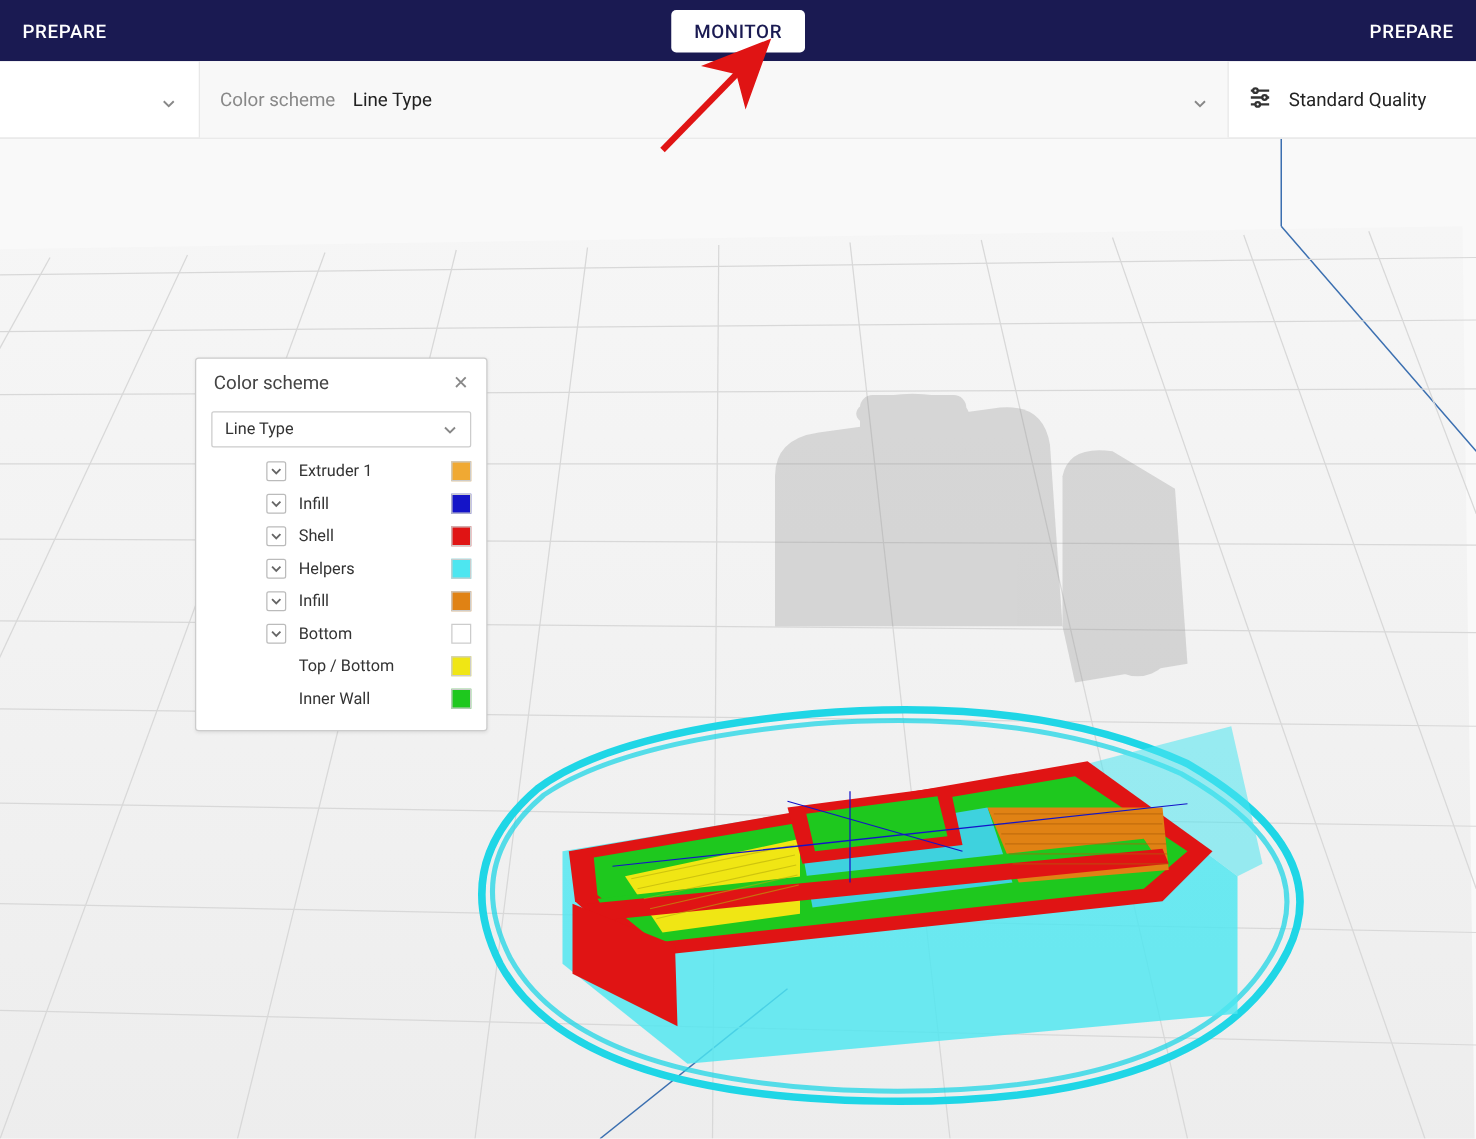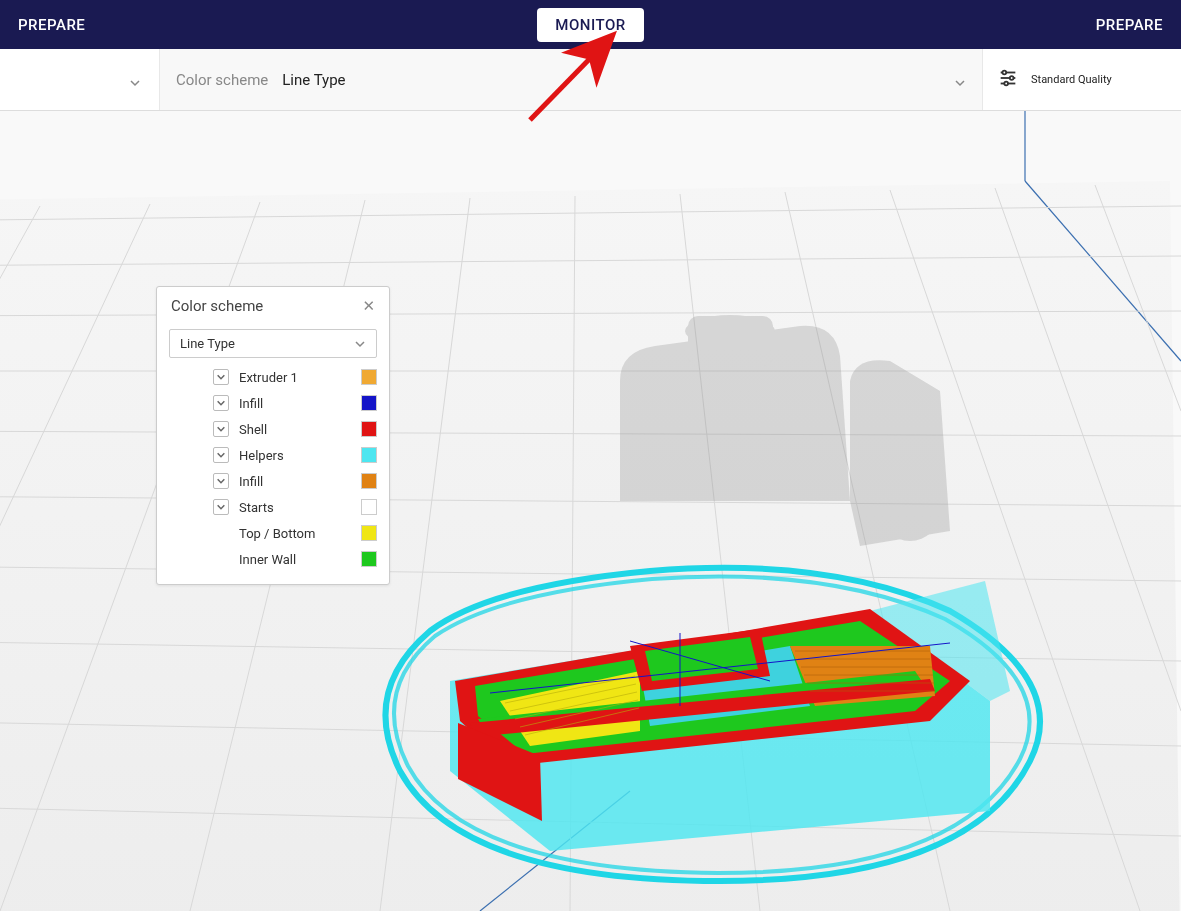--- a/index.html
+++ b/index.html
@@ -74,21 +74,21 @@
   }
   .toolbar-quality {
     width: 198px;
     display: flex;
     align-items: center;
     justify-content: flex-start;
     gap: 12px;
     padding: 0 14px;
   }
   .quality-label {
-    font-size: 11px;
+    font-size: 15px;
     color: #222;
   }
   .chev {
     width: 12px; height: 12px;
     display: inline-block;
   }
   .chev svg { width: 12px; height: 12px; }
 
   
   .viewport {
@@ -426,21 +426,21 @@
           </div>
           <div class="panel-label">Infill</div>
           <div class="panel-swatch" style="background: rgb(224, 130, 20);"></div>
         </div>
         <div class="panel-row">
           <div class="panel-check">
             <svg width="10" height="10" viewBox="0 0 12 12">
               <path d="M2 4 L6 8 L10 4" stroke="#666" stroke-width="1.8" fill="none"></path>
             </svg>
           </div>
-          <div class="panel-label">Starts</div>
+          <div class="panel-label">Bottom</div>
           <div class="panel-swatch" style="background: rgb(255, 255, 255);"></div>
         </div>
         <div class="panel-row">
           <div class="panel-check empty"></div>
           <div class="panel-label">Top / Bottom</div>
           <div class="panel-swatch" style="background: rgb(240, 230, 20);"></div>
         </div>
         <div class="panel-row">
           <div class="panel-check empty"></div>
           <div class="panel-label">Inner Wall</div>

